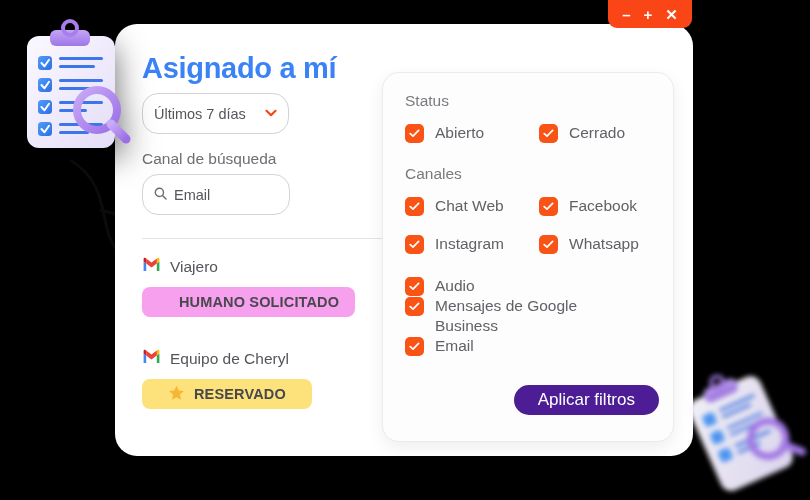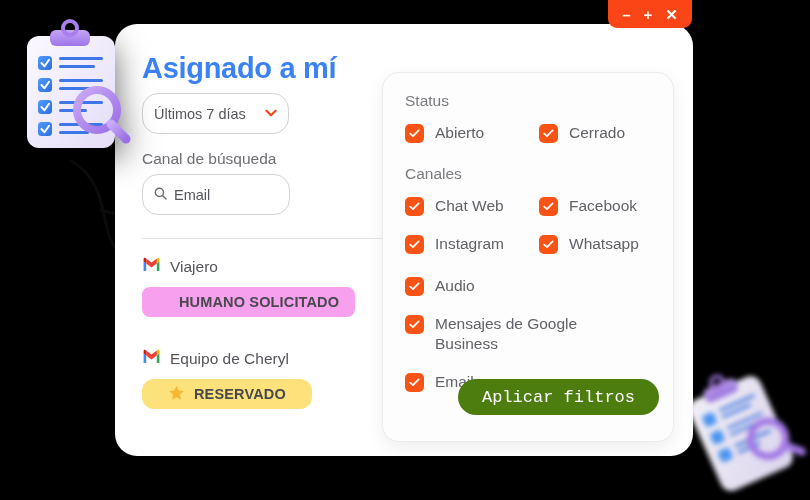--- a/index.html
+++ b/index.html
@@ -153,21 +153,21 @@
     height: 30px;
     padding: 0 16px;
     border-radius: 8px;
     font-size: 14.5px;
     font-weight: 700;
     letter-spacing: 0.15px;
     color: #48484D;
     white-space: nowrap;
   }
   .badge-pink { background: #F7A0EE; padding-left: 37px; }
-  .badge-yellow { background: #FDE27B; padding: 0 26px; border-radius: 12px; }
+  .badge-yellow { background: #FDE27B; padding: 0 26px; }
 
   
   .filter-panel {
     position: absolute;
     left: 382px;
     top: 72px;
     width: 292px;
     height: 370px;
     background: #FDFDFD;
     border: 1px solid #EBEBEE;
@@ -186,21 +186,20 @@
   .chk-grid {
     display: grid;
     grid-template-columns: 134px 1fr;
     row-gap: 18px;
     column-gap: 0px;
     margin-bottom: 22px;
   }
   .chk-stack {
     display: flex;
     flex-direction: column;
-    gap: 18px;
   }
 
   .chk-row {
     display: flex;
     align-items: flex-start;
     gap: 11px;
   }
   .cbox {
     flex: 0 0 auto;
     width: 19px;
@@ -216,28 +215,28 @@
   .chk-label {
     font-size: 15.5px;
     color: #616167;
     line-height: 1.28;
   }
 
   .apply-btn {
     position: absolute;
     right: 14px;
     bottom: 26px;
-    height: 36px;
+    height: 30px;
     padding: 0 24px;
     border: none;
     border-radius: 22px;
-    background: #4d7c0f;
+    background: #4c1d95;
     color: #FFFFFF;
     font-size: 17px;
-    font-family: Liberation Mono, monospace;
+    font-family: Liberation Sans, sans-serif;
     cursor: pointer;
     white-space: nowrap;
   }
 
   
   .clip-art {
     position: absolute;
     left: 12px;
     top: 18px;
     width: 120px;

